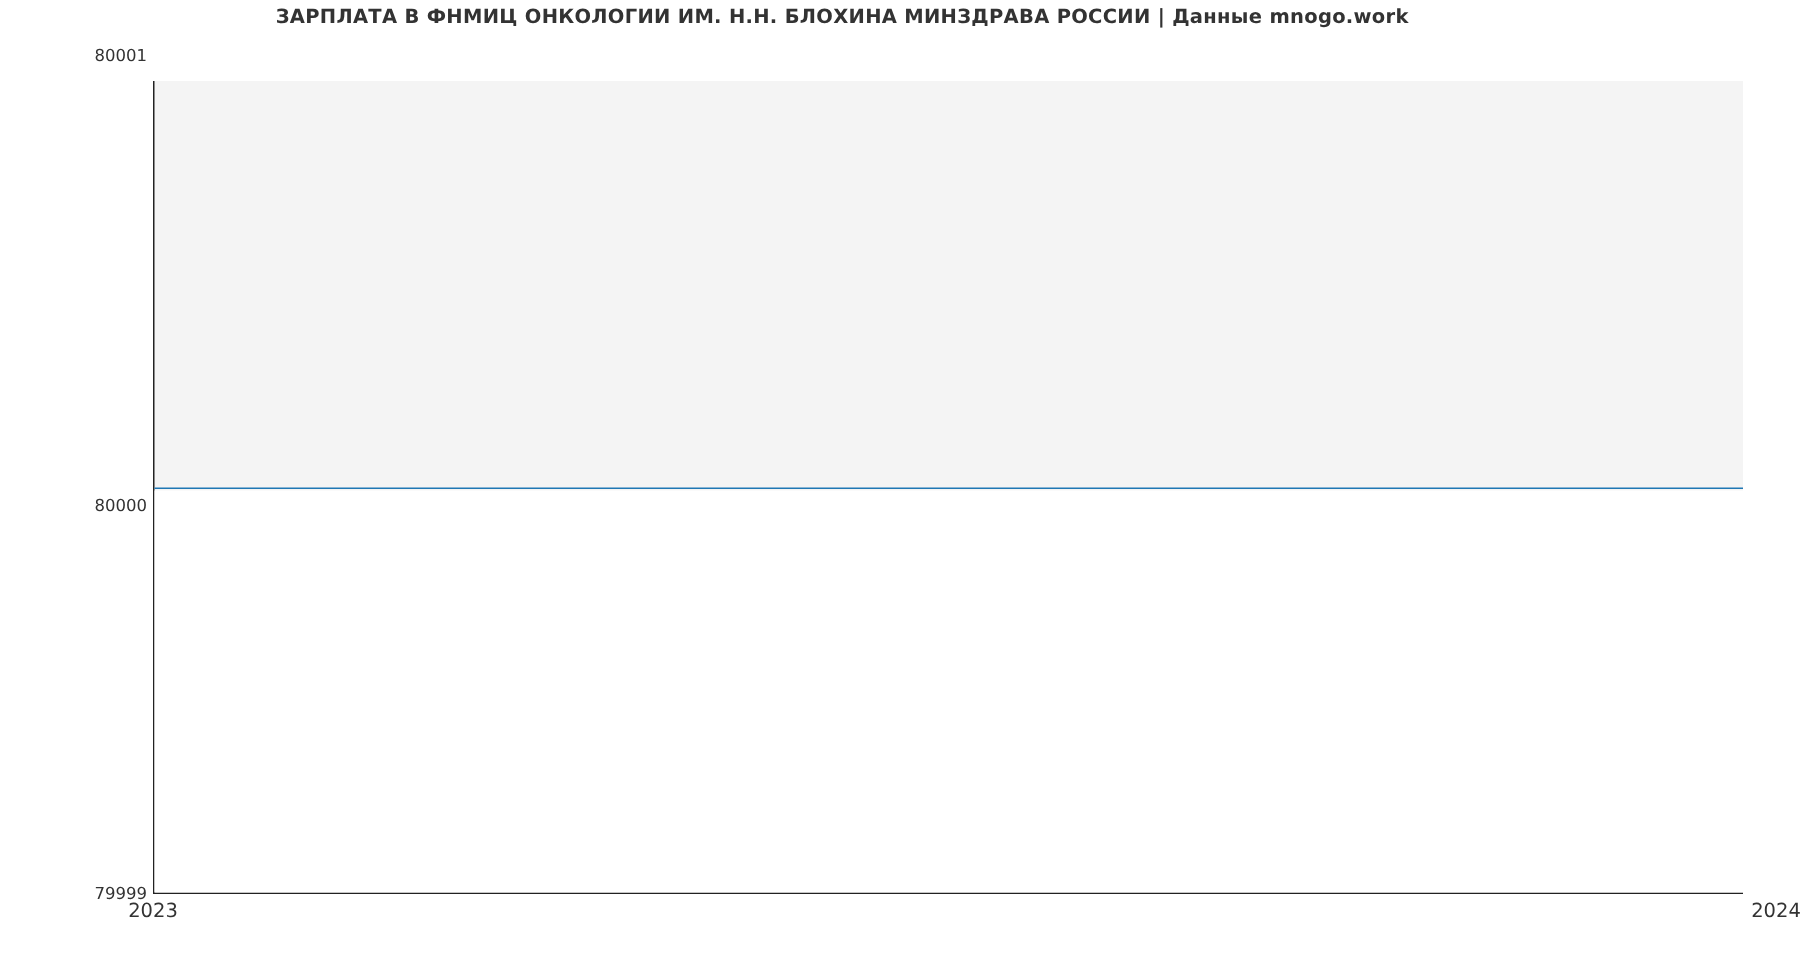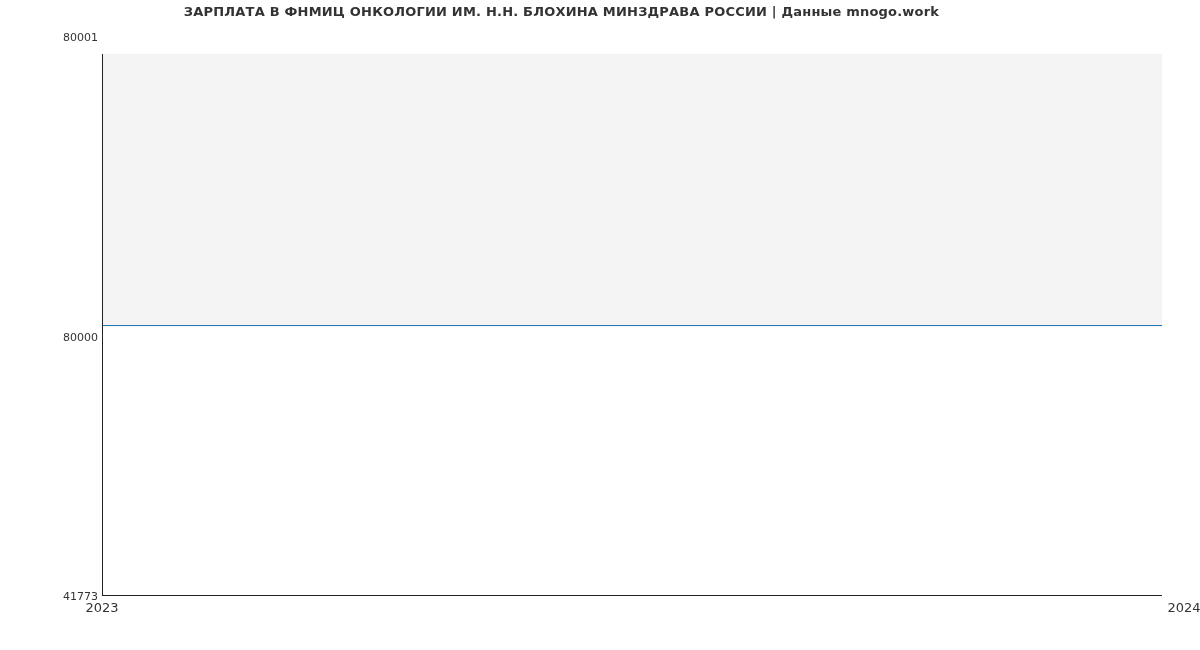--- a/index.html
+++ b/index.html
@@ -78,18 +78,18 @@
 
   <div class="plot-area">
 
     <div class="data-line" style="top:50%;"></div>
 
     <div class="mask-bottom" style="height:49.6%;"></div>
   </div>
 
   <div class="y-tick" style="top:37px;">80001</div>
   <div class="y-tick" style="top:325px;margin-top:12px;">80000</div>
-  <div class="y-tick" style="top:596px;">41773</div>
+  <div class="y-tick" style="top:596px;">79999</div>
 
   <div class="x-tick" style="left:102px;">2023</div>
   <div class="x-tick" style="left:1162px;margin-left:22px;">2024</div>
 
 </div>
 
 </body></html>

